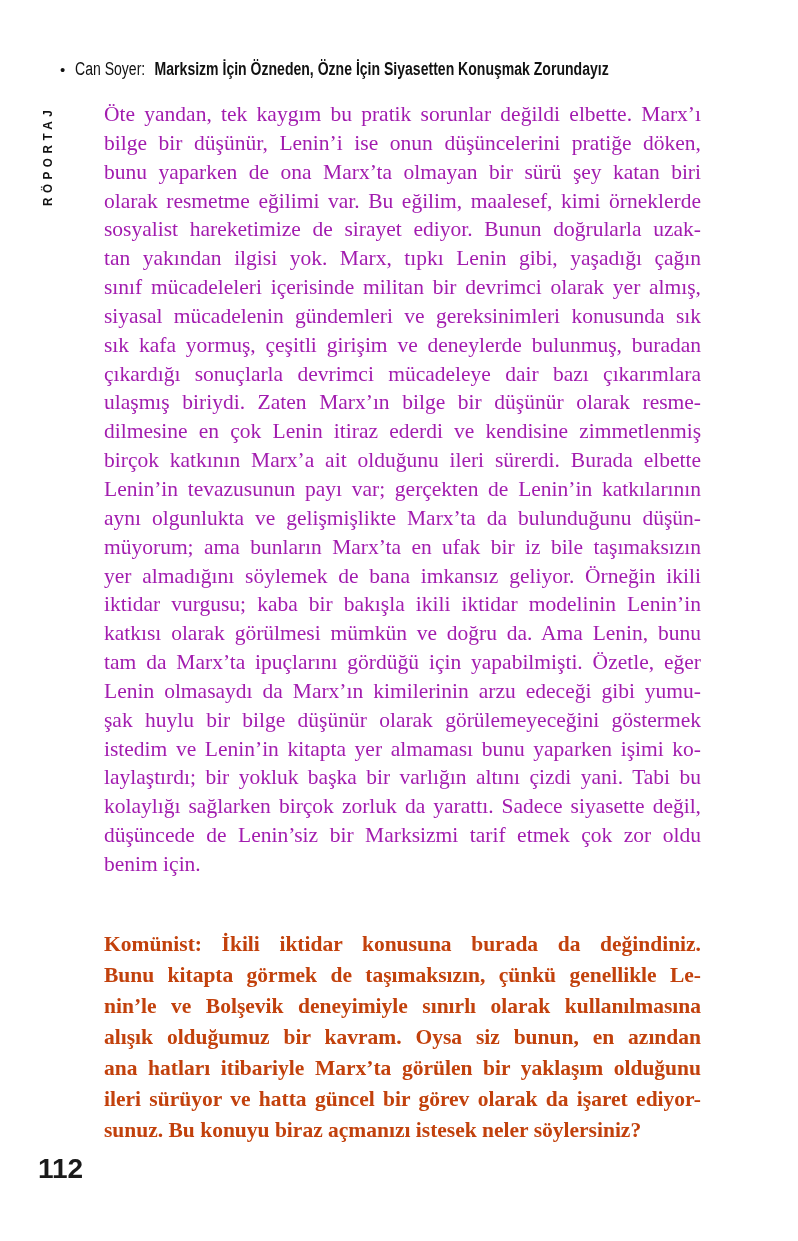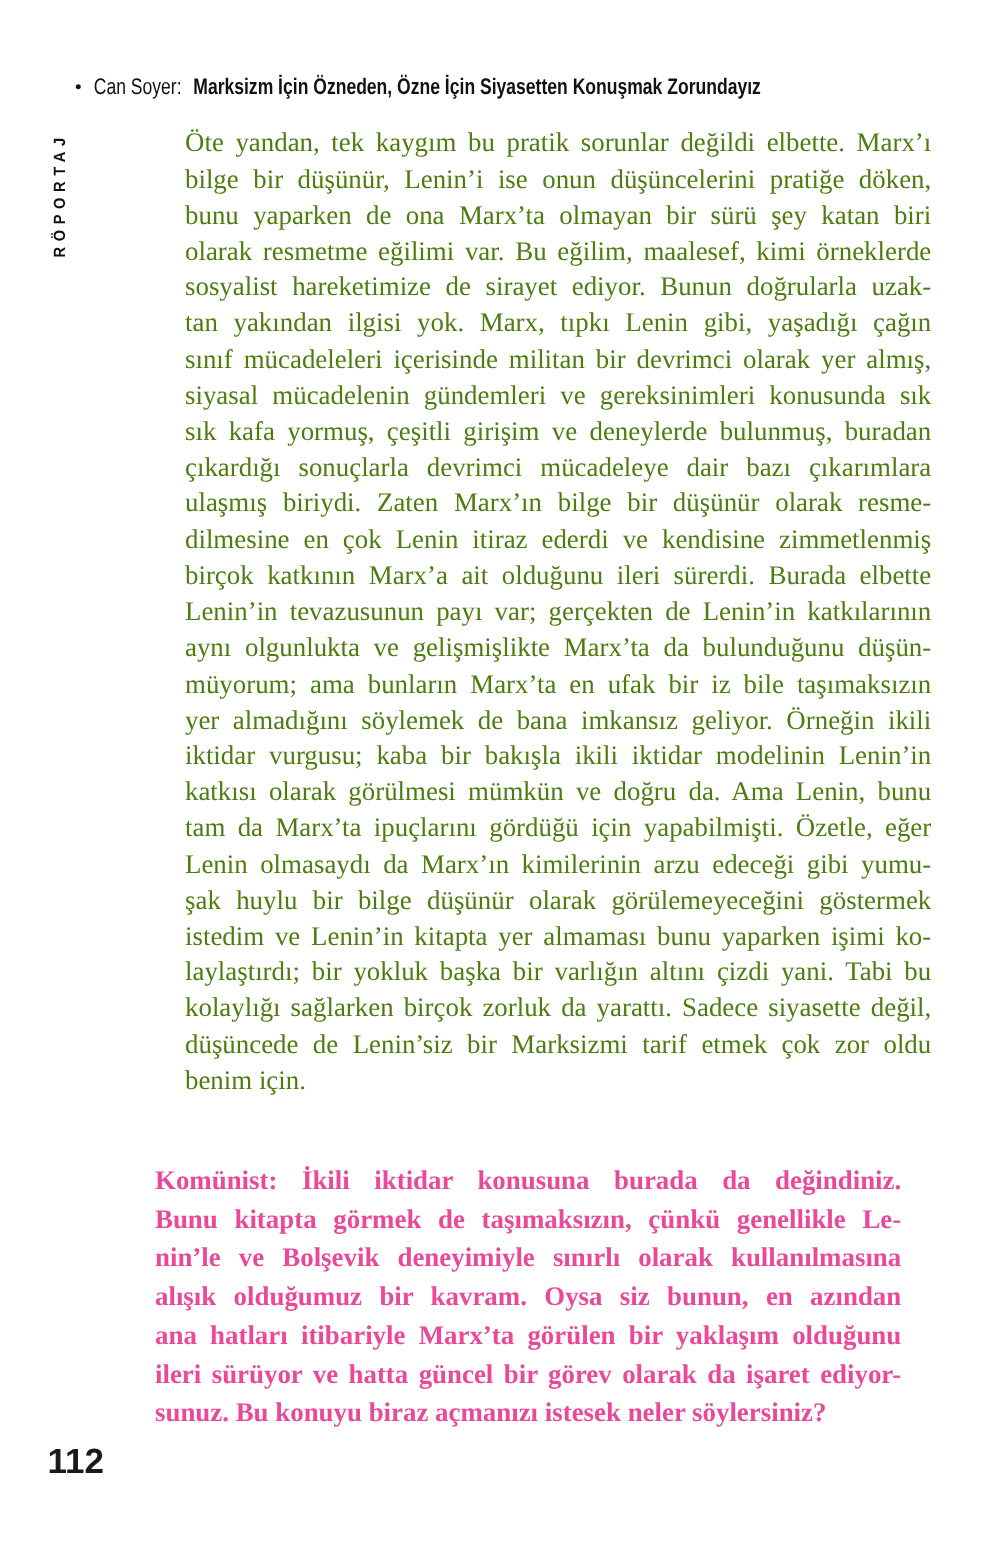--- a/index.html
+++ b/index.html
@@ -66,44 +66,42 @@
   }
 
   
   .body-text {
     position: absolute;
     left: 104px;
     top: 100px;
     width: 597px;
     font-size: 21.5px;
     line-height: 28.85px;
-    color: #4d7c0f;
-    margin-left: 44px;
+    color: #a21caf;
   }
   .line {
     text-align: justify;
     text-align-last: justify;
     text-justify: inter-word;
     white-space: normal;
     overflow: hidden;
     height: 28.85px;
   }
   .line.last { text-align-last: left; }
 
   
   .question-text {
     position: absolute;
     left: 104px;
     top: 929px;
     width: 597px;
     font-size: 21.5px;
     font-weight: 700;
     line-height: 31px;
-    color: #ec4899;
-    margin-left: 20px;
+    color: #c2410c;
   }
   .question-text .line { height: 31px; }
 
   
   .page-number {
     position: absolute;
     left: 38px;
     top: 1153px;
     font-family: "Liberation Sans", sans-serif;
     font-weight: 700;

